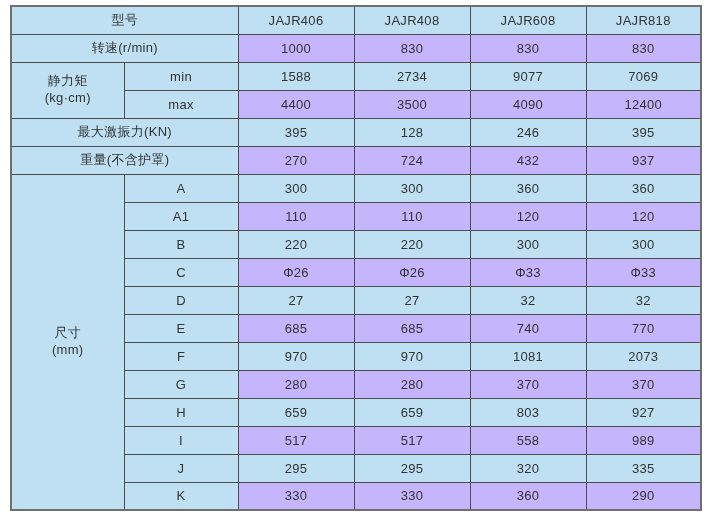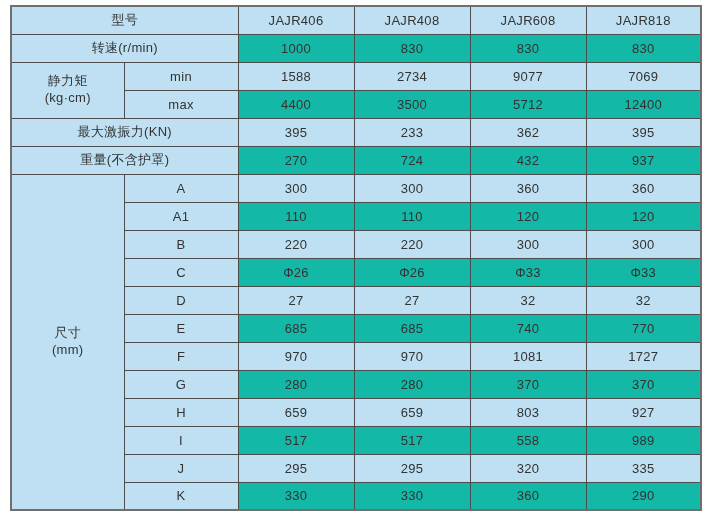--- a/index.html
+++ b/index.html
@@ -23,21 +23,21 @@
     border: 1px solid #4d4d4d;
     height: 28px;
     text-align: center;
     vertical-align: middle;
     font-size: 13px;
     color: #333333;
     letter-spacing: 0.3px;
     overflow: hidden;
   }
   .b { background: #bee0f2; }
-  .w { background: #14b8a6; }
+  .w { background: #c4b5fd; }
   .lbl2 span { display: block; line-height: 1.3; }
 </style>
 </head>
 <body>
 
 <table class="spec">
   <colgroup>
     <col style="width:113px">
       <col style="width:114px">
     <col style="width:116px">
@@ -72,29 +72,29 @@
     <td class="b">1588</td>
     <td class="b">2734</td>
     <td class="b">9077</td>
     <td class="b">7069</td>
   </tr>
 
   <tr>
     <td class="b">max</td>
     <td class="w">4400</td>
     <td class="w">3500</td>
-    <td class="w">5712</td>
+    <td class="w">4090</td>
     <td class="w">12400</td>
   </tr>
 
   <tr>
     <td colspan="2" class="b">最大激振力(KN)</td>
     <td class="b">395</td>
-    <td class="b">233</td>
-    <td class="b">362</td>
+    <td class="b">128</td>
+    <td class="b">246</td>
     <td class="b">395</td>
   </tr>
 
   <tr>
     <td colspan="2" class="b">重量(不含护罩)</td>
     <td class="w">270</td>
     <td class="w">724</td>
     <td class="w">432</td>
     <td class="w">937</td>
   </tr>
@@ -143,21 +143,21 @@
     <td class="w">685</td>
     <td class="w">685</td>
     <td class="w">740</td>
     <td class="w">770</td>
   </tr>
   <tr>
     <td class="b">F</td>
     <td class="b">970</td>
     <td class="b">970</td>
     <td class="b">1081</td>
-    <td class="b">1727</td>
+    <td class="b">2073</td>
   </tr>
   <tr>
     <td class="b">G</td>
     <td class="w">280</td>
     <td class="w">280</td>
     <td class="w">370</td>
     <td class="w">370</td>
   </tr>
   <tr>
     <td class="b">H</td>

